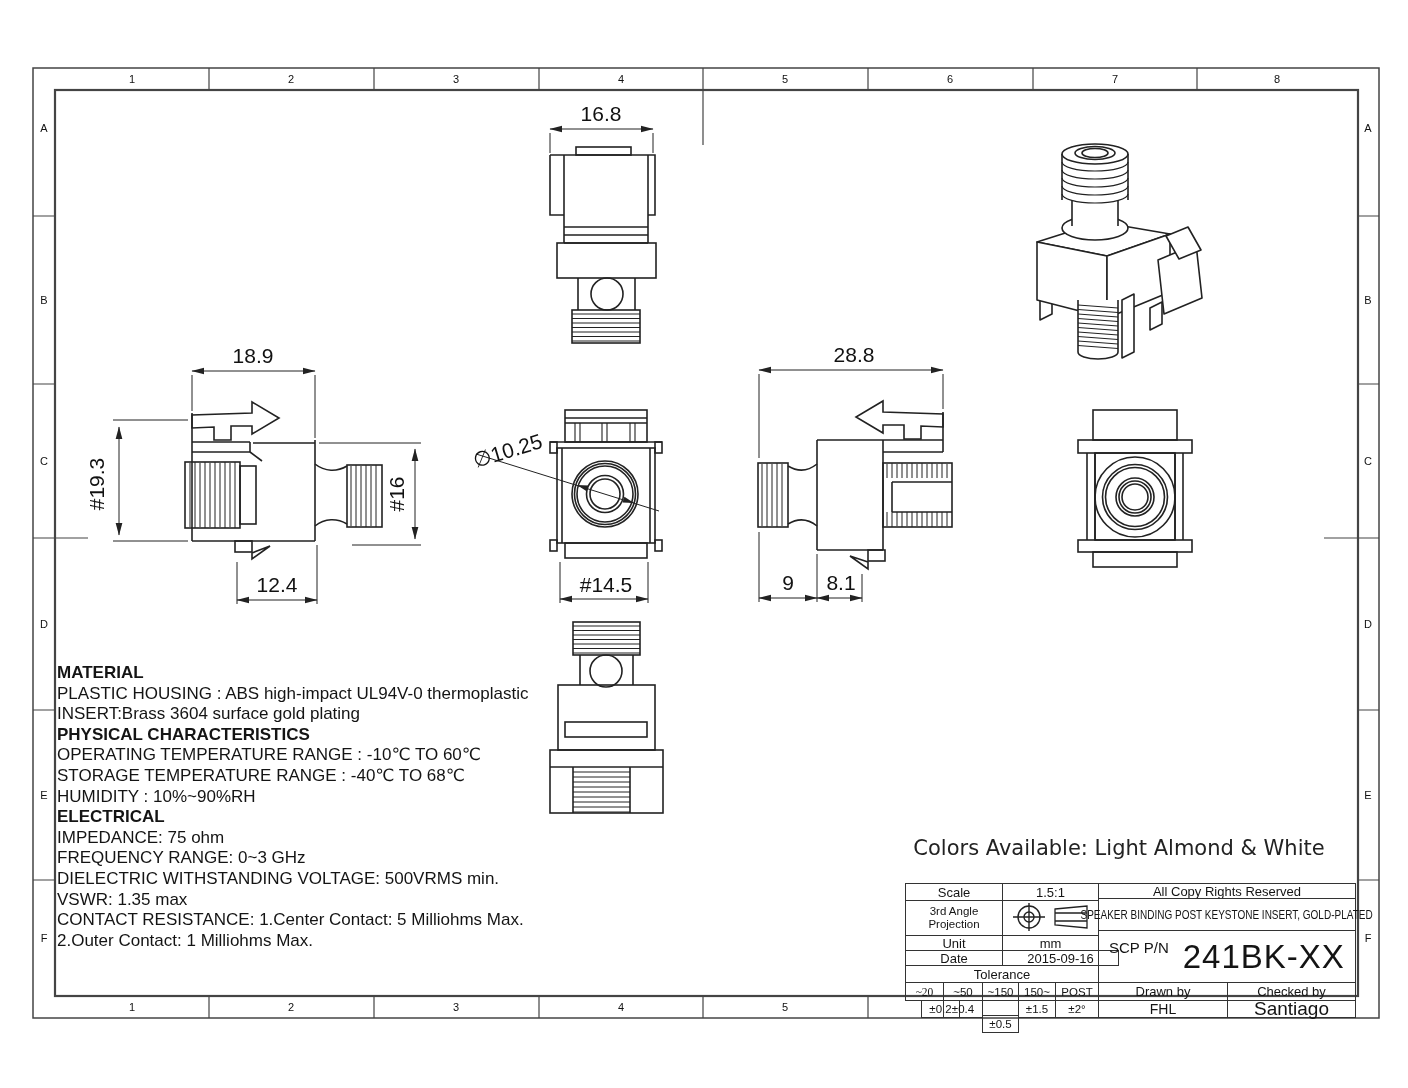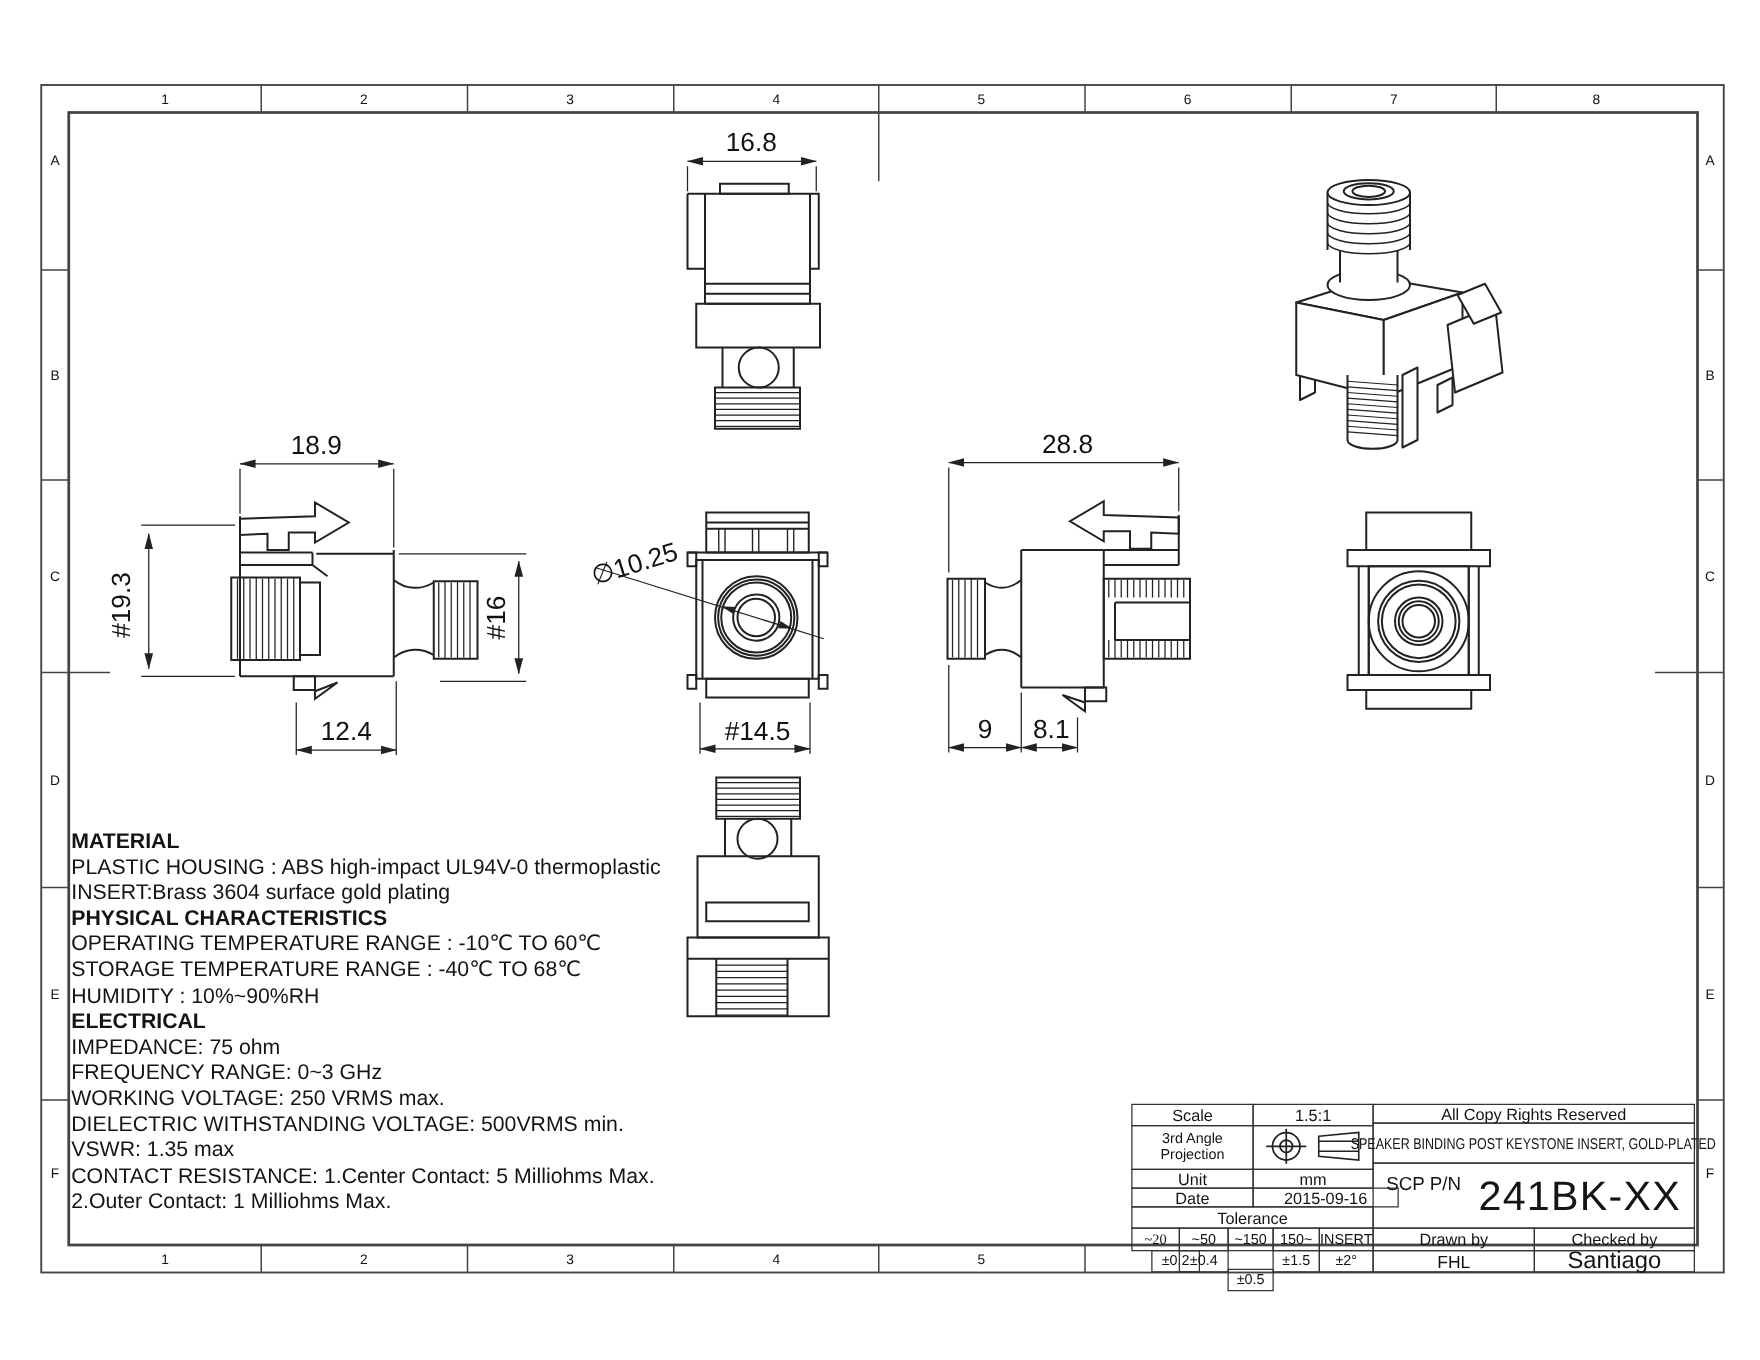--- a/index.html
+++ b/index.html
@@ -238,27 +238,27 @@
   <div class="b">MATERIAL</div>
   <div>PLASTIC HOUSING : ABS high-impact UL94V-0 thermoplastic</div>
   <div>INSERT:Brass 3604 surface gold plating</div>
   <div class="b">PHYSICAL CHARACTERISTICS</div>
   <div>OPERATING TEMPERATURE RANGE : -10℃  TO 60℃</div>
   <div>STORAGE TEMPERATURE RANGE : -40℃ TO 68℃</div>
   <div>HUMIDITY : 10%~90%RH</div>
   <div class="b">ELECTRICAL</div>
   <div>IMPEDANCE: 75 ohm</div>
   <div>FREQUENCY RANGE: 0~3 GHz</div>
-  <div>WORKING VOLTAGE: 250 VRMS max.</div>
   <div>DIELECTRIC WITHSTANDING VOLTAGE: 500VRMS min.</div>
   <div>VSWR: 1.35 max</div>
   <div>CONTACT RESISTANCE: 1.Center Contact: 5 Milliohms Max.</div>
   <div>2.Outer Contact: 1 Milliohms Max.</div>
 </div>
 
+<div id="colors-note">Colors Available: Light Almond &amp; White</div>
 
 <div id="tb">
 
   <div class="cell" style="left:0;top:0;width:98px;height:18px;">Scale</div>
   <div class="cell" style="left:97px;top:0;width:97px;height:18px;">1.5:1</div>
   <div class="cell small" style="left:0;top:17px;width:98px;height:36px;line-height:1.15;">3rd Angle Projection</div>
   <div class="cell" style="left:97px;top:17px;width:97px;height:36px;">
     <svg width="95" height="33" viewBox="0 0 95 33">
       <g stroke="#222" fill="none" stroke-width="1.4">
         <circle cx="26" cy="16" r="11"></circle>
@@ -271,21 +271,21 @@
   <div class="cell" style="left:0;top:52px;width:98px;height:16px;">Unit</div>
   <div class="cell" style="left:97px;top:52px;width:97px;height:16px;">mm</div>
   <div class="cell" style="left:0;top:67px;width:98px;height:16px;">Date</div>
   <div class="cell" style="left:97px;top:67px;width:117px;height:16px;">2015-09-16</div>
   <div class="cell" style="left:0;top:82px;width:194px;height:18px;">Tolerance</div>
 
   <div class="cell small" style="left:0;top:99px;width:39px;height:19px;font-family:Liberation Serif, serif;">~20</div>
   <div class="cell small" style="left:38px;top:99px;width:40px;height:19px;">~50</div>
   <div class="cell small" style="left:77px;top:99px;width:37px;height:19px;">~150</div>
   <div class="cell small" style="left:113px;top:99px;width:38px;height:19px;">150~</div>
-  <div class="cell small" style="left:150px;top:99px;width:44px;height:19px;">INSERT</div>
+  <div class="cell small" style="left:150px;top:99px;width:44px;height:19px;">POST</div>
 
   <div class="cell small" style="left:16px;top:117px;width:39px;height:18px;">±0.2</div>
   <div class="cell small" style="left:38px;top:117px;width:40px;height:18px;">±0.4</div>
   <div class="cell small" style="left:77px;top:132px;width:37px;height:18px;">±0.5</div>
   <div class="cell small" style="left:113px;top:117px;width:38px;height:18px;">±1.5</div>
   <div class="cell small" style="left:150px;top:117px;width:44px;height:18px;">±2°</div>
 
   <div class="cell" style="left:193px;top:0;width:258px;height:16px;">All Copy Rights Reserved</div>
   <div class="cell" style="left:193px;top:15px;width:258px;height:33px;">
     <span class="dwgtitle">SPEAKER BINDING POST KEYSTONE INSERT, GOLD-PLATED</span>

